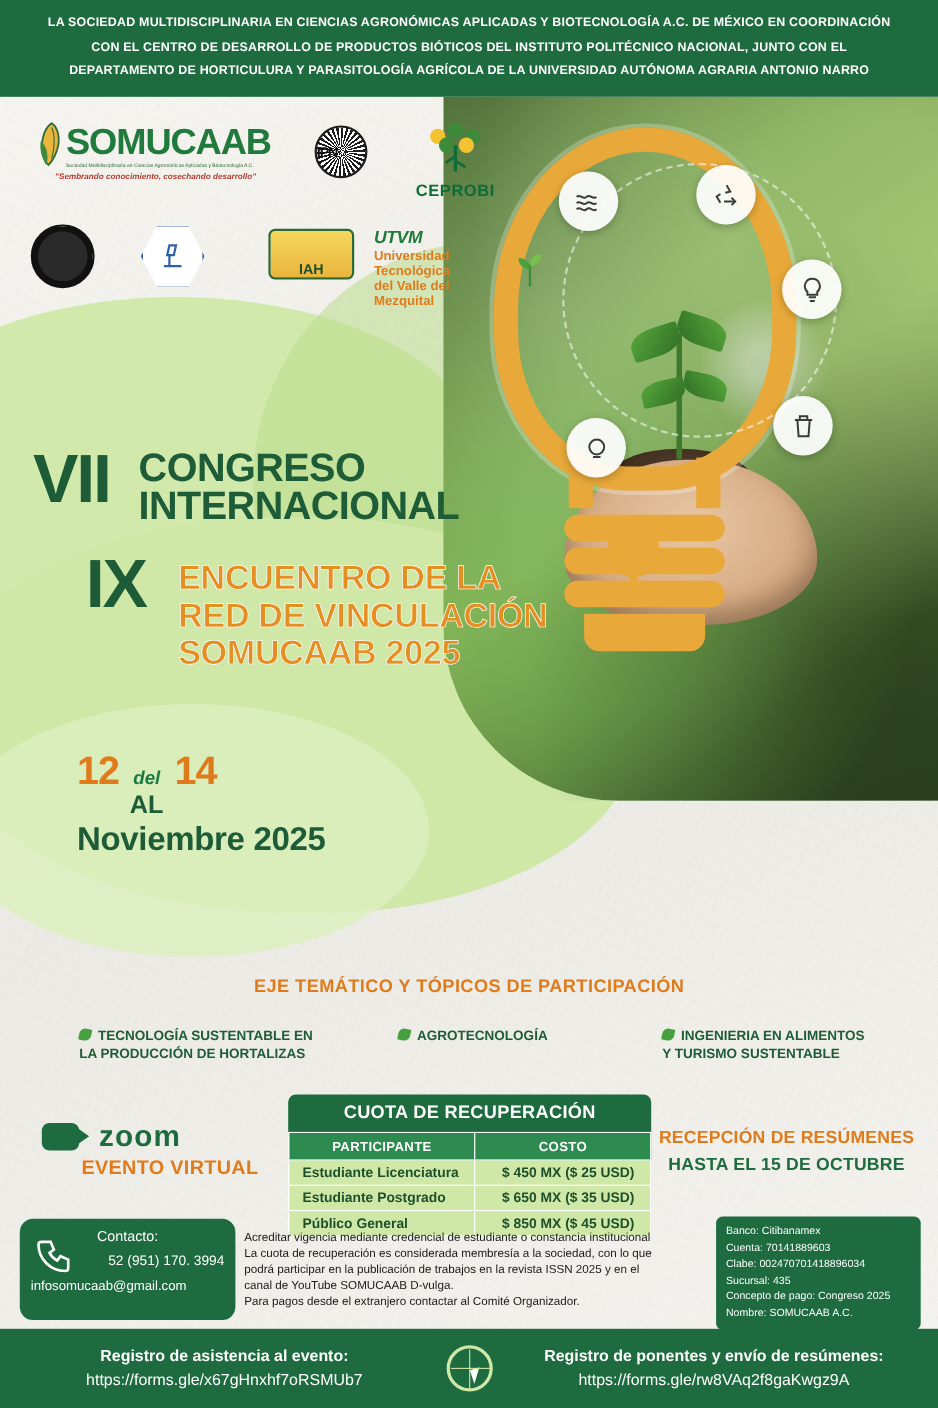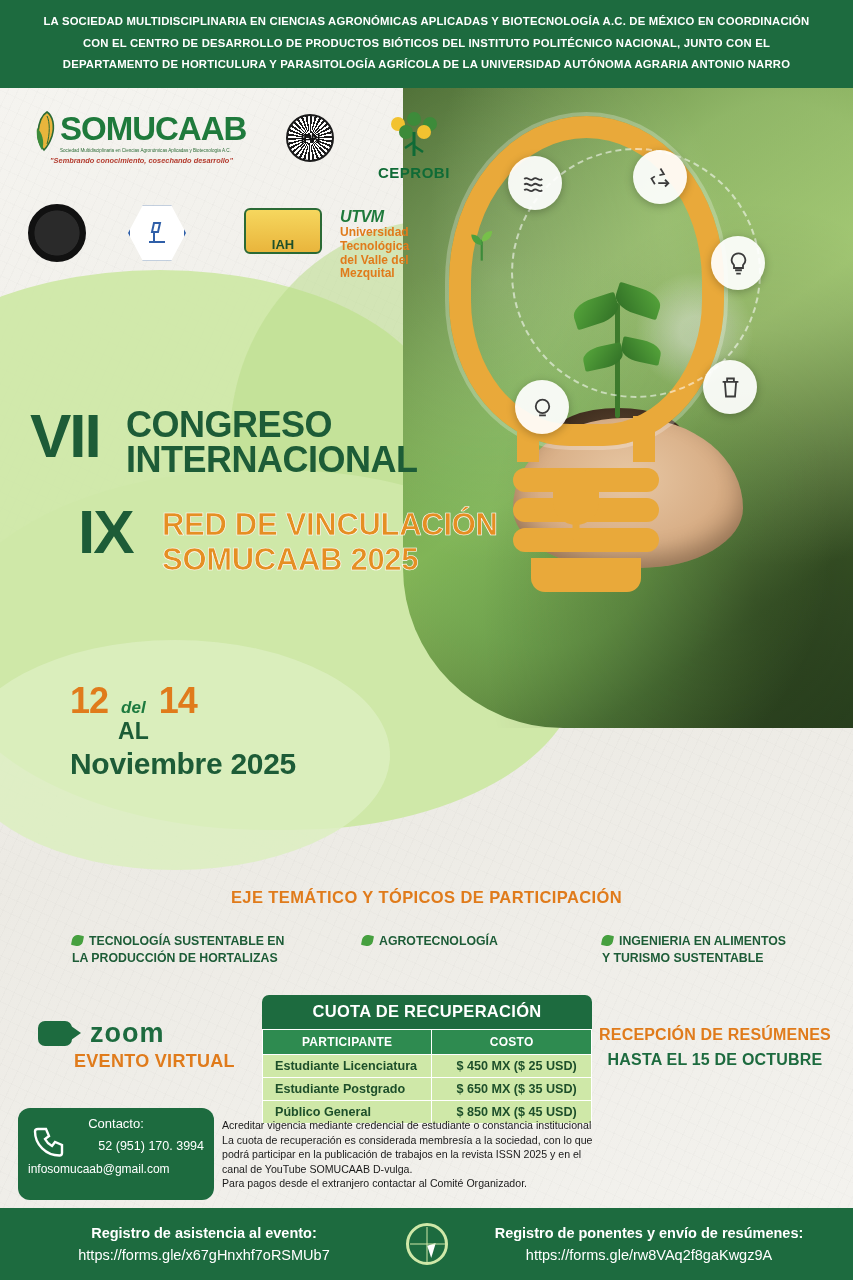--- a/index.html
+++ b/index.html
@@ -156,21 +156,21 @@
 
   .somucaab-wrap { left: 8px; top: 14px; }
   .somucaab-name { font-size: 33px; color: #1f7a3c; letter-spacing: -1px; }
   .somucaab-sub { font-size: 4.6px; color: #2b6a35; width: 185px; line-height: 1.35; }
   .somucaab-tag { font-size: 7.4px; color: #b33b2e; font-style: italic; font-weight: bold; margin-top: 2px;}
 
   .ipn-seal {
     width: 48px; height: 48px; border-radius: 50%;
     background: repeating-conic-gradient(#1c1c1c 0 6deg, #ffffff 6deg 12deg);
     border: 2px solid #1c1c1c;
-    display:flex;align-items:center;justify-content:center;
+    display:flex;align-items:center;
     font-size: 13px; font-weight: bold; color: #111; letter-spacing: -1px;
   }
   .ceprobi-tree { font-size: 15px; font-weight: bold; color: #0f6b36; letter-spacing: .5px;}
 
   .seal-dark {
     width: 58px; height: 58px; border-radius: 50%;
     background: radial-gradient(circle, #2a2a2a 0 58%, #111 60% 100%);
     border: 2px solid #111;
   }
   .hex-logo {
@@ -476,20 +476,21 @@
   </div>
 
   <div class="title-block">
     <div class="roman-vii">VII</div>
     <div class="cong-1">
       <div>CONGRESO</div>
       <div>INTERNACIONAL</div>
     </div>
     <div class="roman-ix">IX</div>
     <div class="enc-1">
+      <div>ENCUENTRO DE LA</div>
       <div>RED DE VINCULACIÓN</div>
       <div>SOMUCAAB 2025</div>
     </div>
 
     <div class="dates">
       <div style="display:flex; align-items:baseline; gap:10px;">
         <span class="d-num">12</span>
         <span style="display:inline-block;text-align:center;">
           <span class="d-del">del</span><br>
           <span class="d-al">AL</span>
@@ -566,20 +567,28 @@
   </div>
 
   <div class="legal">
     <div>Acreditar vigencia mediante credencial de estudiante o constancia institucional</div>
     <div>La cuota de recuperación es considerada membresía a la sociedad, con lo que</div>
     <div>podrá participar en la publicación de trabajos en la revista ISSN 2025 y en el</div>
     <div>canal de YouTube SOMUCAAB D-vulga.</div>
     <div>Para pagos desde el extranjero contactar al Comité Organizador.</div>
   </div>
 
+  <div class="bank-box">
+    <div>Banco: Citibanamex</div>
+    <div>Cuenta: 70141889603</div>
+    <div>Clabe: 002470701418896034</div>
+    <div>Sucursal: 435</div>
+    <div>Concepto de pago: Congreso 2025</div>
+    <div>Nombre: SOMUCAAB A.C.</div>
+  </div>
 
   <div class="footer">
     <div class="foot-col">
       <div class="foot-title">Registro de asistencia al evento:</div>
       <div class="foot-link">https://forms.gle/x67gHnxhf7oRSMUb7</div>
     </div>
     <div class="globe">
       <div class="cursor"></div>
     </div>
     <div class="foot-col">

